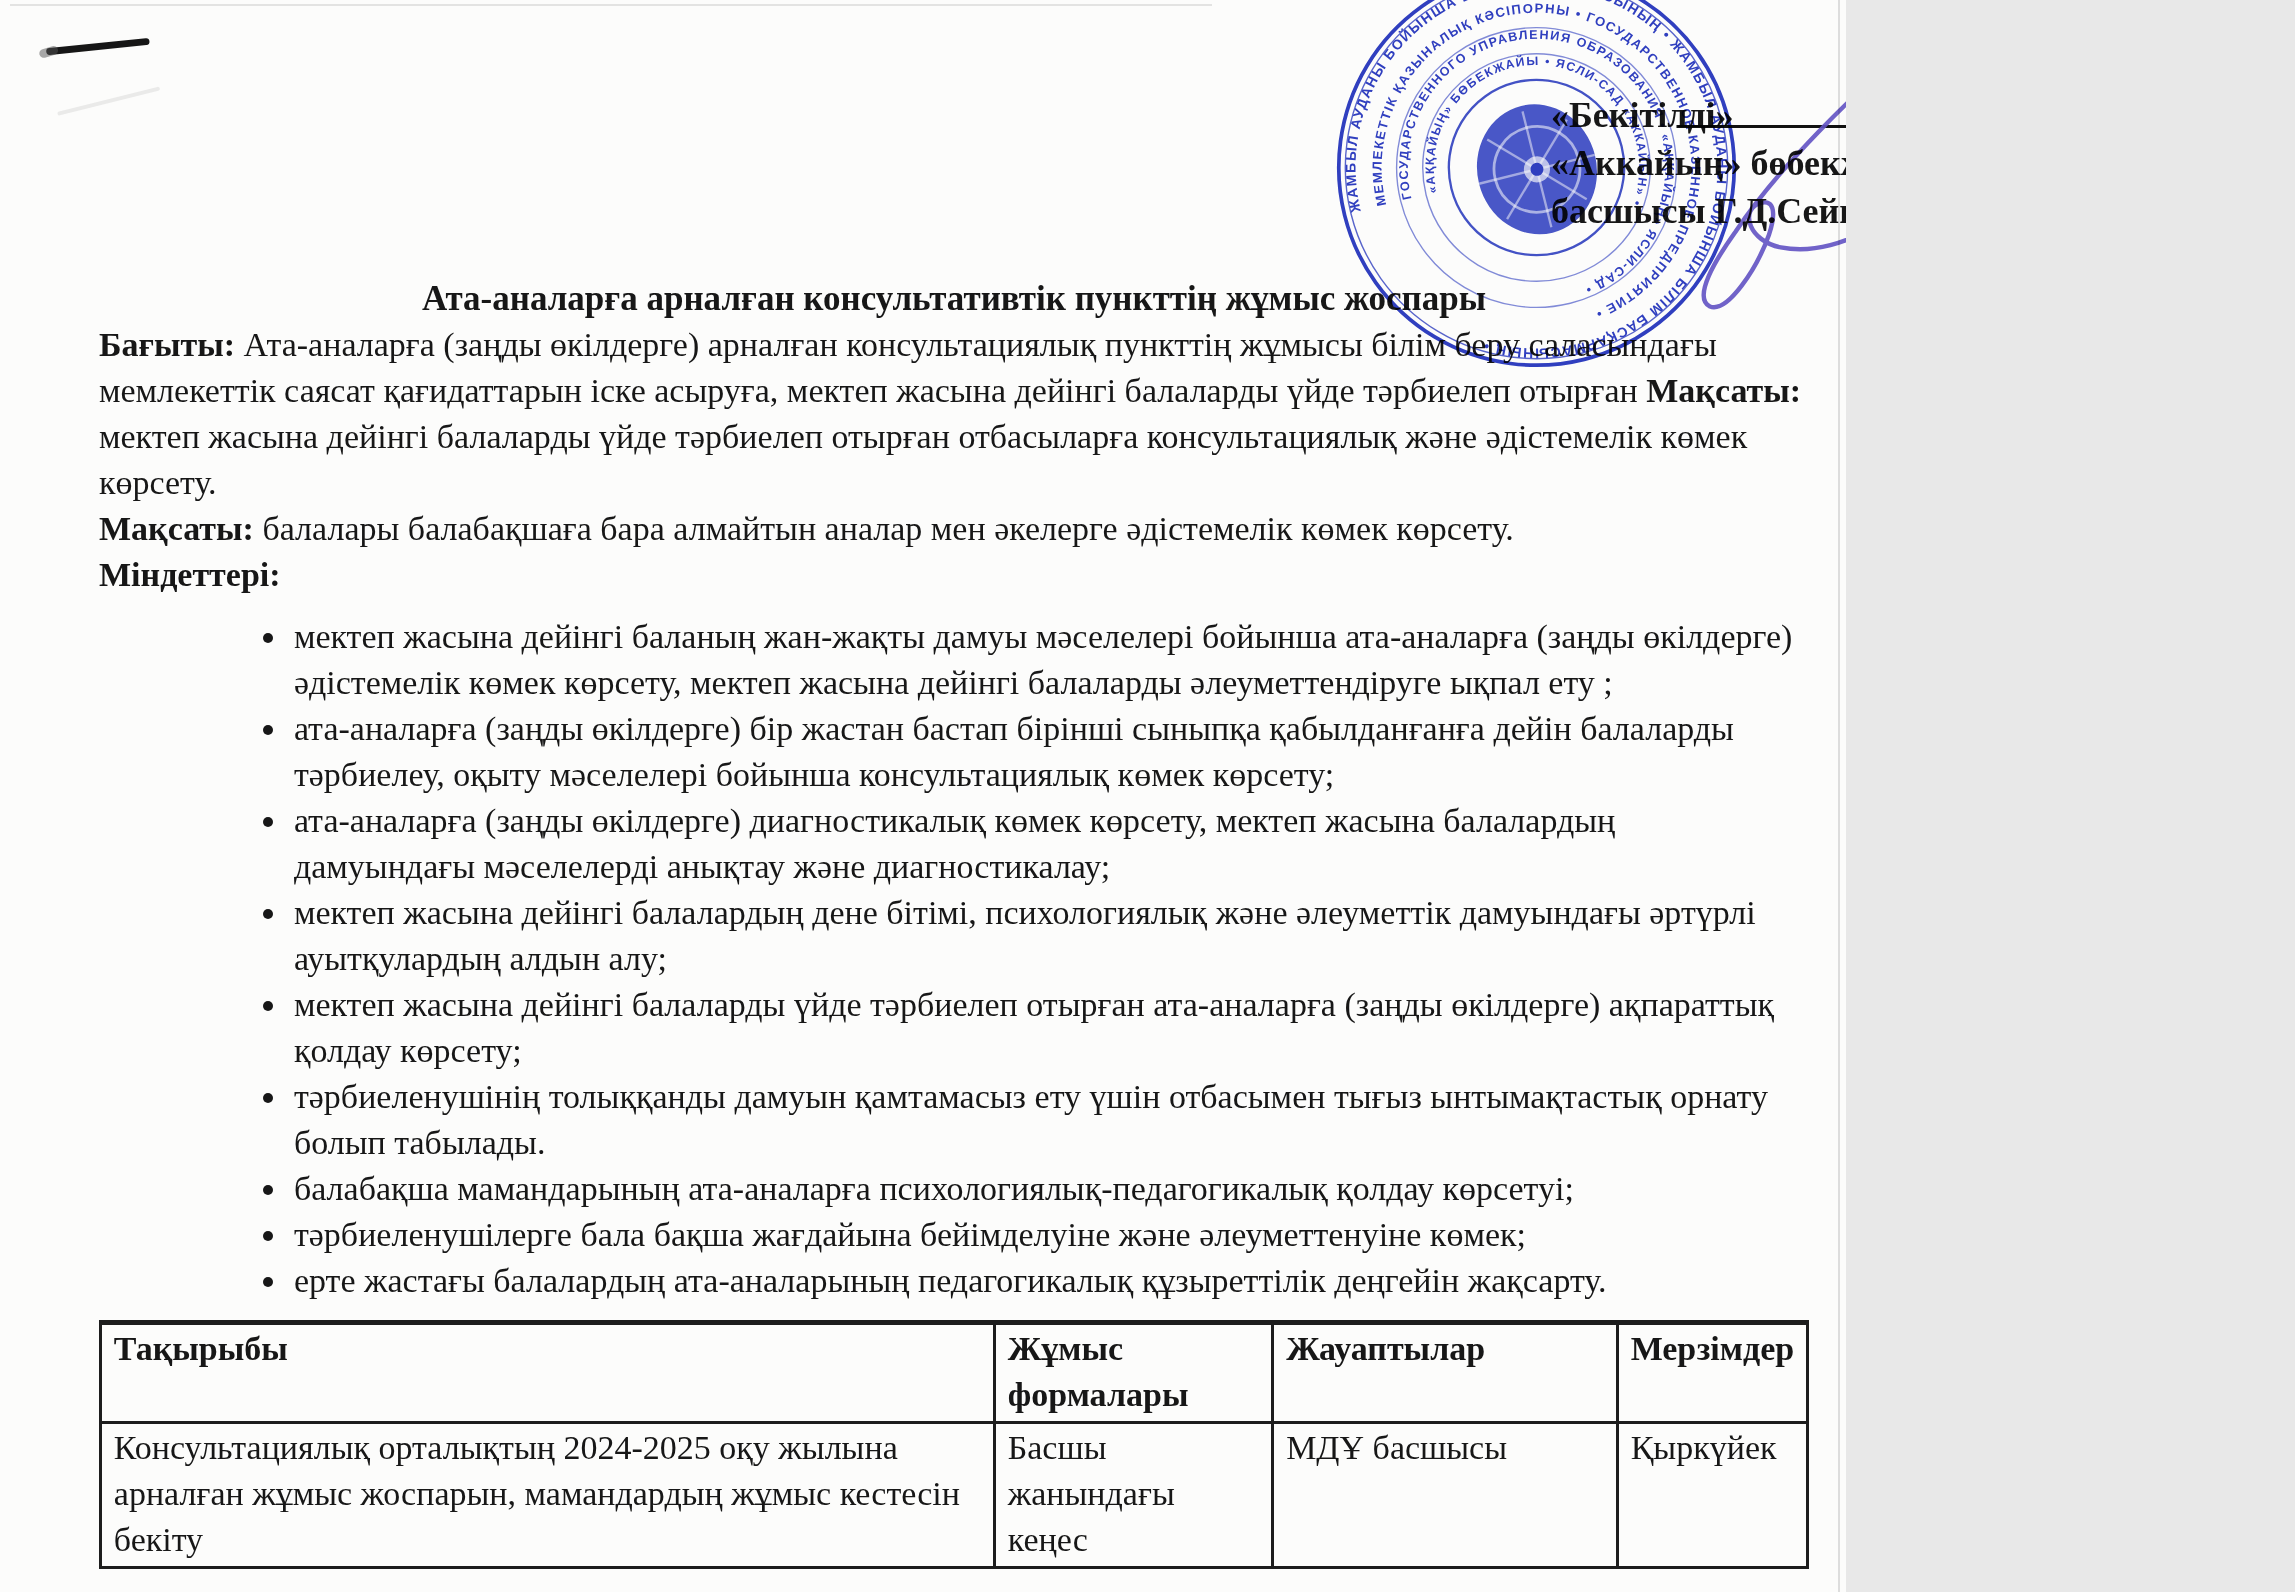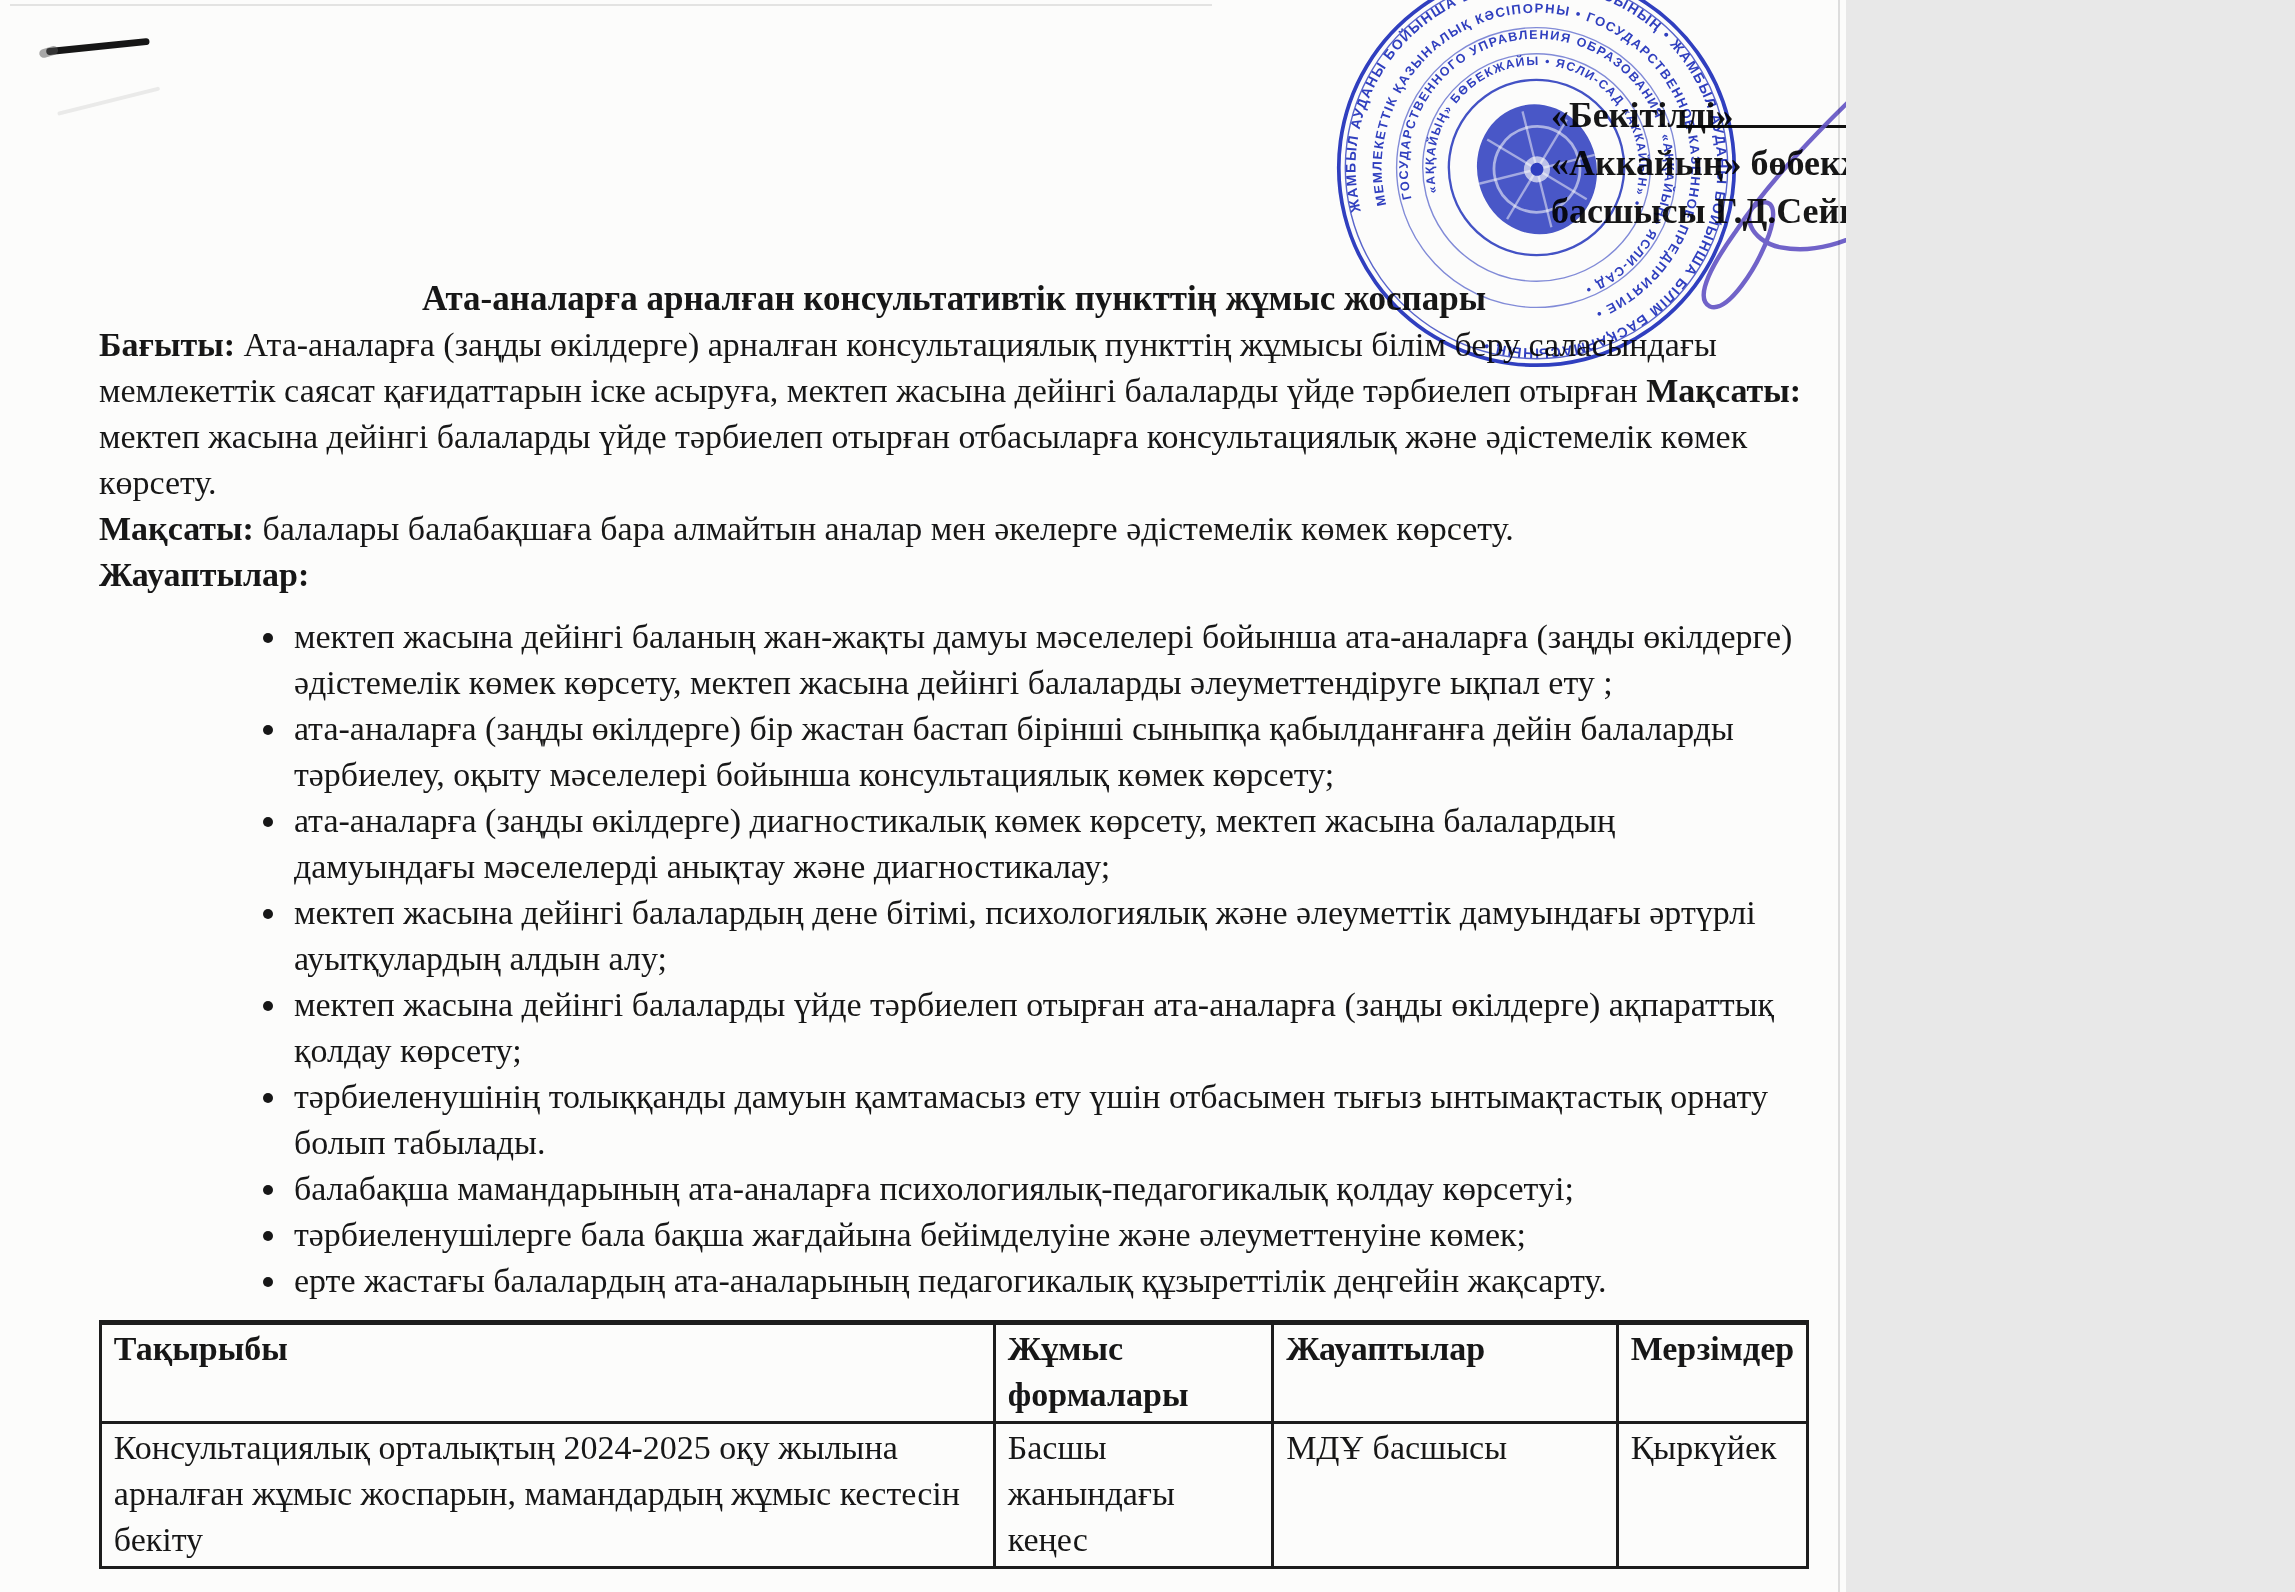--- a/index.html
+++ b/index.html
@@ -81,21 +81,21 @@
     <p>
       <span class="b">Бағыты:</span>
       <span>Ата-аналарға (заңды өкілдерге) арналған консультациялық пункттің жұмысы білім беру саласындағы мемлекеттік саясат қағидаттарын іске асыруға, мектеп жасына дейінгі балаларды үйде тәрбиелеп отырған</span>
       <span class="b">Мақсаты:</span>
       <span>мектеп жасына дейінгі балаларды үйде тәрбиелеп отырған отбасыларға консультациялық және әдістемелік көмек көрсету.</span>
     </p>
     <p>
       <span class="b">Мақсаты:</span>
       <span>балалары балабақшаға бара алмайтын аналар мен әкелерге әдістемелік көмек көрсету.</span>
     </p>
-    <p class="b">Жауаптылар:</p>
+    <p class="b">Міндеттері:</p>
     <ul class="tasks">
       <li>мектеп жасына дейінгі баланың жан-жақты дамуы мәселелері бойынша ата-аналарға (заңды өкілдерге) әдістемелік көмек көрсету, мектеп жасына дейінгі балаларды әлеуметтендіруге ықпал ету ;</li>
       <li>ата-аналарға (заңды өкілдерге) бір жастан бастап бірінші сыныпқа қабылданғанға дейін балаларды тәрбиелеу, оқыту мәселелері бойынша консультациялық көмек көрсету;</li>
       <li>ата-аналарға (заңды өкілдерге) диагностикалық көмек көрсету, мектеп жасына балалардың дамуындағы мәселелерді анықтау және диагностикалау;</li>
       <li>мектеп жасына дейінгі балалардың дене бітімі, психологиялық және әлеуметтік дамуындағы әртүрлі ауытқулардың алдын алу;</li>
       <li>мектеп жасына дейінгі балаларды үйде тәрбиелеп отырған ата-аналарға (заңды өкілдерге) ақпараттық қолдау көрсету;</li>
       <li>тәрбиеленушінің толыққанды дамуын қамтамасыз ету үшін отбасымен тығыз ынтымақтастық орнату болып табылады.</li>
       <li>балабақша мамандарының ата-аналарға психологиялық-педагогикалық қолдау көрсетуі;</li>
       <li>тәрбиеленушілерге бала бақша жағдайына бейімделуіне және әлеуметтенуіне көмек;</li>
       <li>ерте жастағы балалардың ата-аналарының педагогикалық құзыреттілік деңгейін жақсарту.</li>

